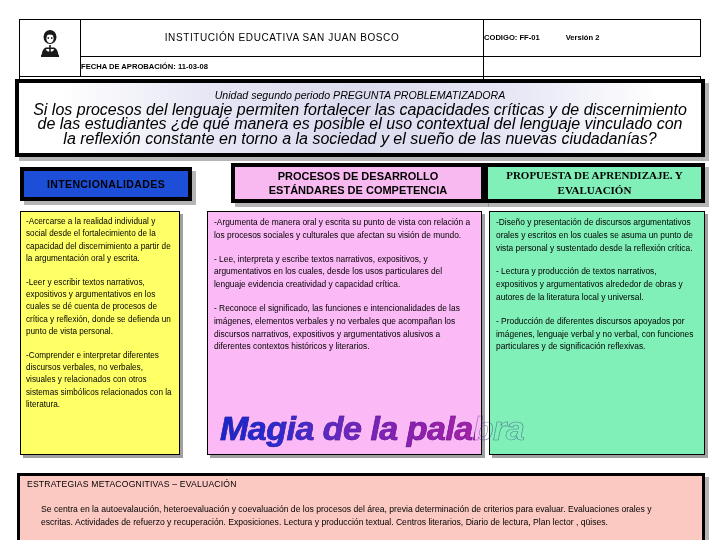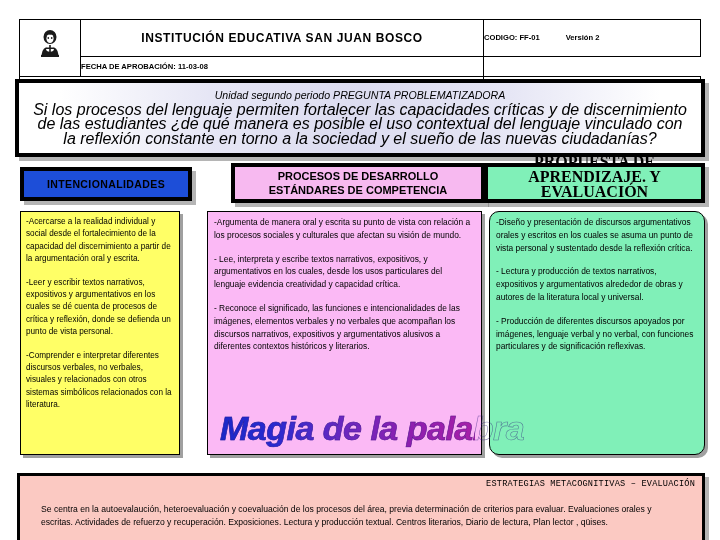--- a/index.html
+++ b/index.html
@@ -36,22 +36,22 @@
     vertical-align: middle;
   }
   .logo-mark {
     display: inline-block;
     width: 30px;
     height: 36px;
     position: relative;
   }
   .inst-cell {
     text-align: center;
-    font-size: 12px;
-    font-weight: bold;
+    font-size: 10px;
+    font-weight: normal;
     letter-spacing: 0.6px;
     height: 34px;
     color: #000;
   }
   .unidad-cell {
     text-align: center;
     font-size: 8px;
     font-weight: bold;
     letter-spacing: 0.7px;
     height: 22px;
@@ -109,21 +109,21 @@
   }
   #head-pink {
     left: 231px; top: 163px; width: 254px; height: 40px;
     background: #f7b9f0;
     font-size: 11px; font-weight: bold; line-height: 14px;
   }
   #head-green {
     left: 484px; top: 163px; width: 221px; height: 40px;
     background: #80f0b8;
     font-family: "Liberation Serif", serif;
-    font-size: 16px; font-weight: bold; line-height: 15px; align-items: flex-end;
+    font-size: 11px; font-weight: bold; line-height: 15px;
   }
 
   
   .col-body {
     position: absolute;
     border: 1px solid #000;
     box-sizing: border-box;
     box-shadow: 3px 3px 0 rgba(128,128,128,0.75);
     overflow: hidden;
   }
@@ -134,21 +134,20 @@
   }
   #body-pink {
     left: 207px; top: 211px; width: 275px; height: 244px;
     background: #fbb9f5;
     padding: 4px 7px 0 6px;
   }
   #body-green {
     left: 489px; top: 211px; width: 216px; height: 244px;
     background: #80f0b8;
     padding: 4px 8px 16px 6px;
-    border-radius: 10px;
   }
   .col-body p {
     margin: 0 0 11px 0;
     font-size: 8.2px;
     line-height: 12.4px;
     color: #000;
   }
   #body-pink p, #body-green p { font-size: 8.4px; line-height: 12.8px; }
   .c-red   { color: #9c2b15; }
   .c-sage  { color: #b9c7a8; }
@@ -183,26 +182,25 @@
     left: 17px;
     top: 473px;
     width: 688px;
     box-sizing: border-box;
     border: 3px solid #000;
     background: #fbc9c2;
     padding: 3px 7px 4px 7px;
     box-shadow: 4px 4px 0 rgba(120,120,120,0.55);
   }
   .bottom-title {
-    text-align: right;
+    text-align: left;
     font-size: 8.6px;
     color: #000;
     margin: 0 0 2px 0;
     letter-spacing: 0.2px;
-    font-family: Liberation Mono, monospace;
   }
   .bottom-text {
     margin: 14px;
     font-size: 8.6px;
     line-height: 12.6px;
     color: #000;
     text-align: left;
   }
 </style>
 </head>

